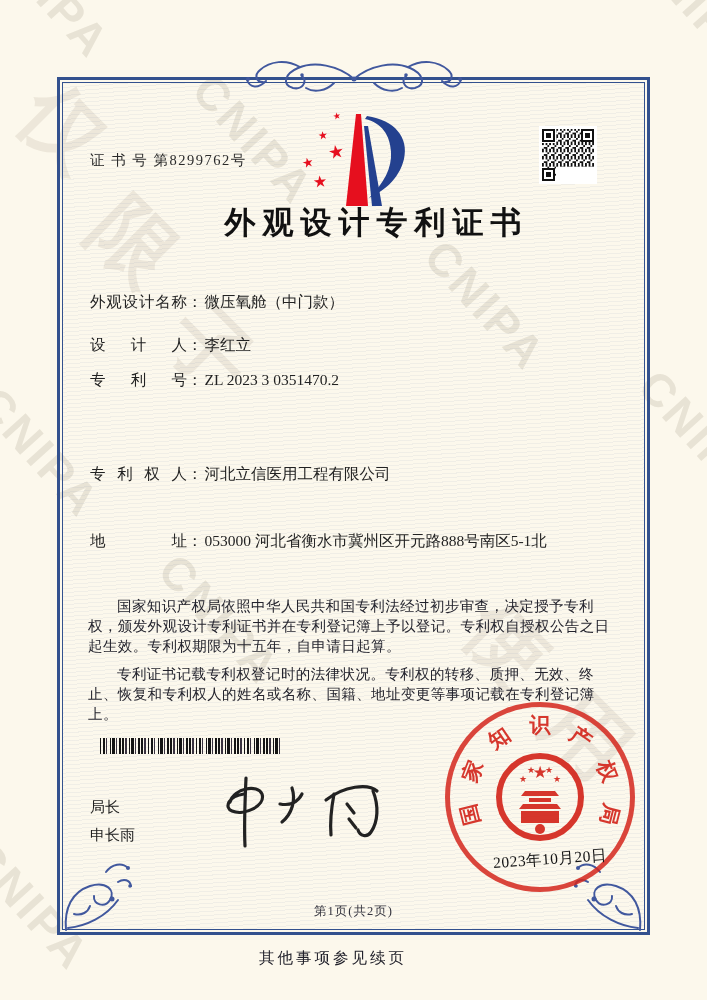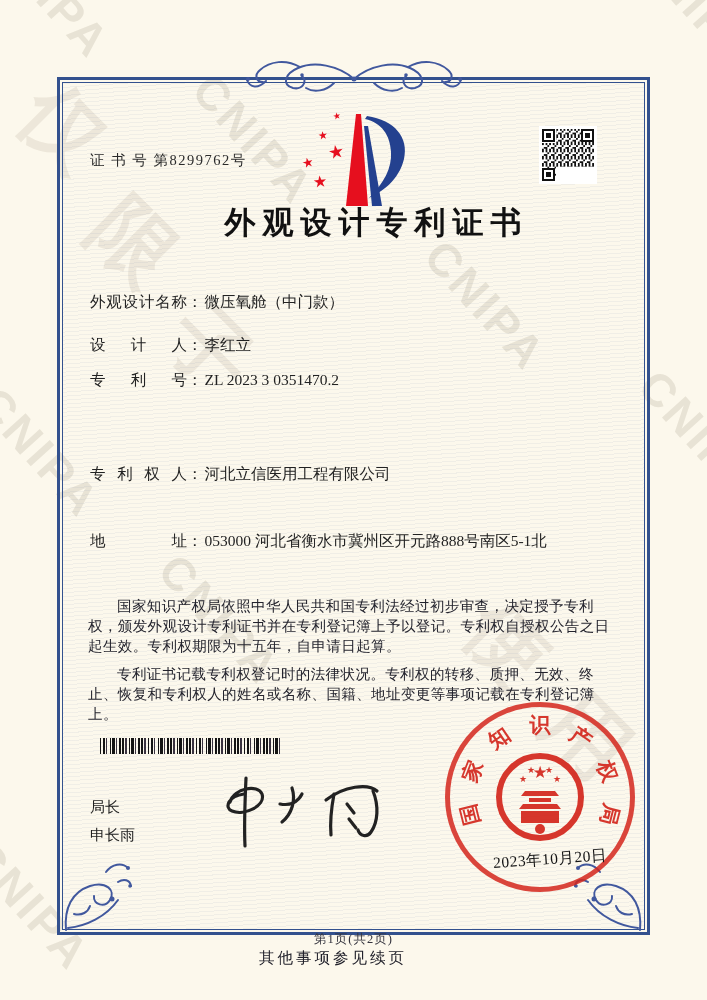--- a/index.html
+++ b/index.html
@@ -75,21 +75,21 @@
   .sc3{transform:rotate(0deg) translateY(-72px)}
   .sc4{transform:rotate(34.5deg) translateY(-72px)}
   .sc5{transform:rotate(69deg) translateY(-72px)}
   .sc6{transform:rotate(104deg) translateY(-72px)}
   .emblem{position:absolute;left:50%;top:50%;width:92px;height:92px;margin:-46px 0 0 -46px;}
   .seal-date{position:absolute;left:464px;top:849px;width:172px;z-index:6;text-align:center;
              font-size:15.5px;color:#141414;transform:rotate(-4deg);letter-spacing:0.5px;}
 
   
   .page-num{position:absolute;left:57px;top:903px;width:593px;z-index:4;text-align:center;
-            font-size:12.5px;color:#33333d;letter-spacing:1px;margin-top:28px;}
+            font-size:12.5px;color:#33333d;letter-spacing:1px;}
   .footnote{position:absolute;left:0;top:948px;width:666px;z-index:4;text-align:center;
             font-size:15.5px;letter-spacing:3px;color:#20202a;}
 </style>
 </head>
 <body>
 
 <div class="page">
 
   <div class="wm-layer">
     <div class="wm wm-latin wm-c1">CNIPA</div>

